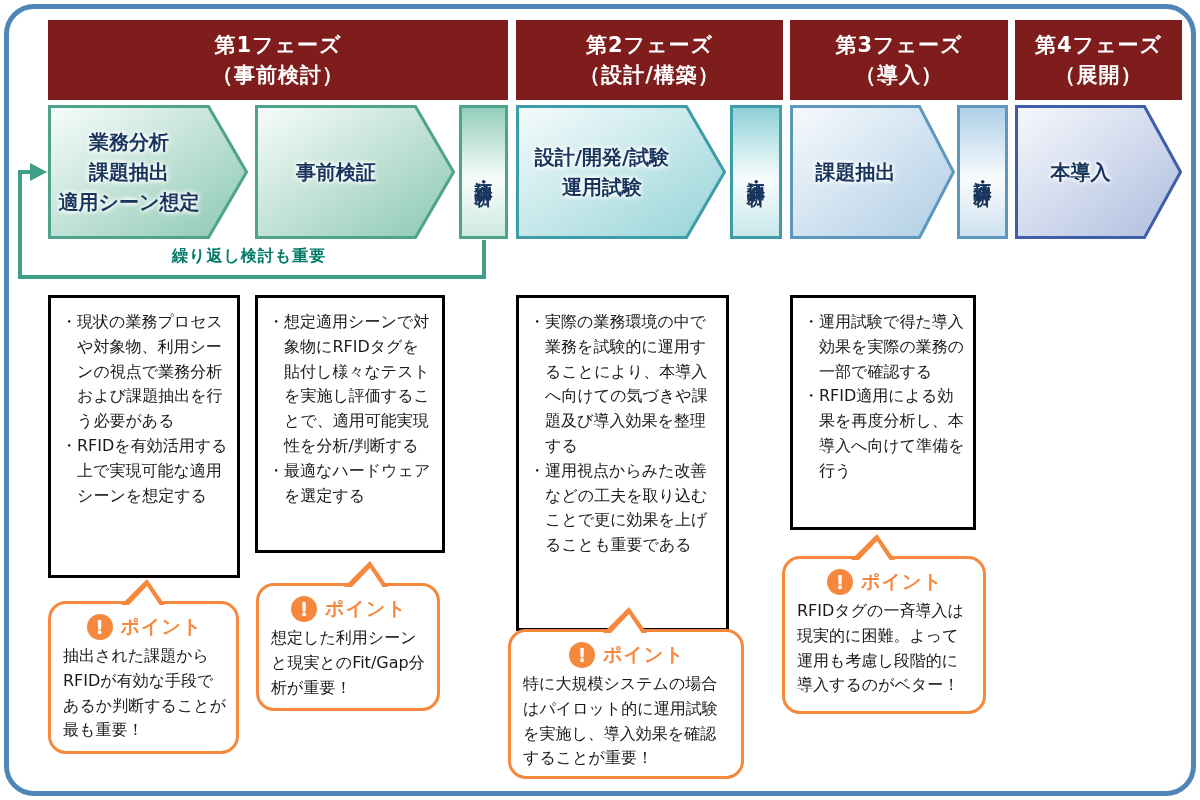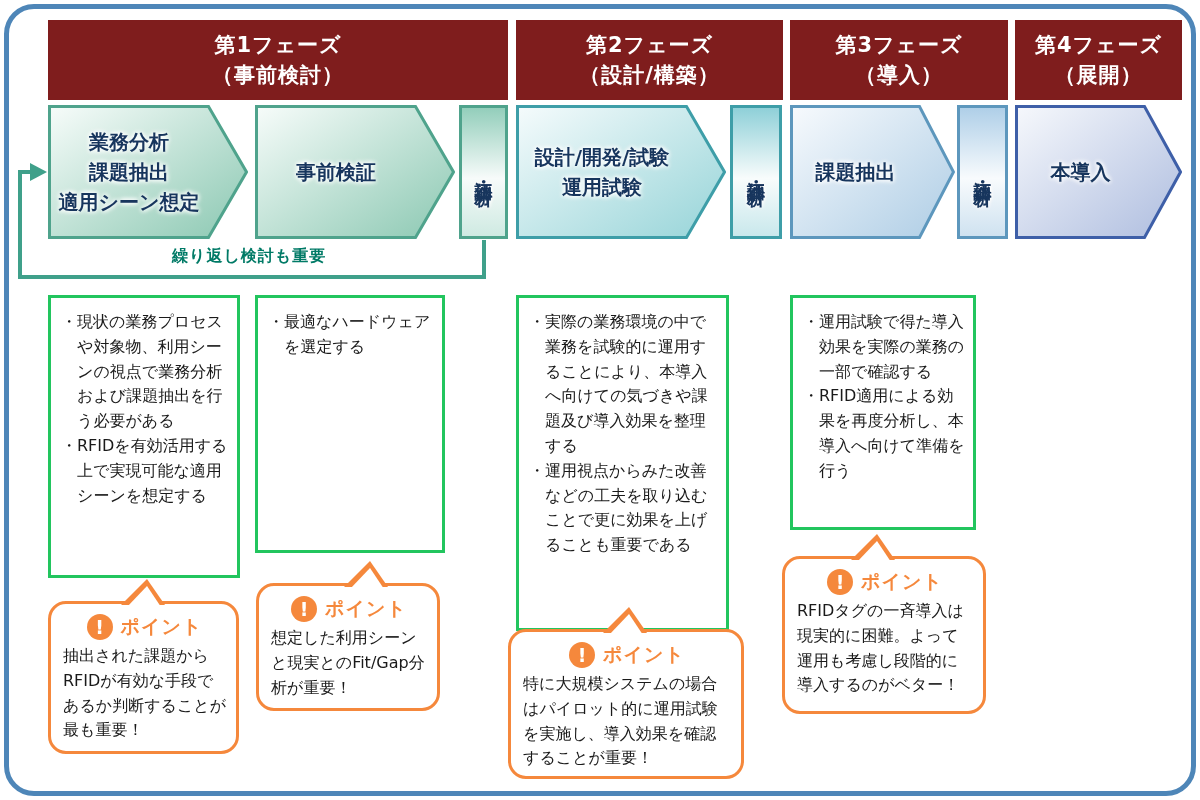--- a/index.html
+++ b/index.html
@@ -32,21 +32,21 @@
              background:linear-gradient(180deg,#8FD0D8 0%,#F8FCFC 55%,#C9E8EC 100%);}
   .eval-blue{left:957px;width:51px;border:3px solid #5D97BD;
              background:linear-gradient(180deg,#AFCFE8 0%,#F8FBFD 55%,#CFE2F0 100%);}
 
   
   .loop-svg{position:absolute;left:0;top:150px;}
   .loop-label{position:absolute;left:172px;top:246px;color:#007A66;font-weight:bold;
               font-size:16px;letter-spacing:1px;}
 
   
-  .note-box{position:absolute;box-sizing:border-box;border:3px solid #22c55e;background:#fff;
+  .note-box{position:absolute;box-sizing:border-box;border:3px solid #000000;background:#fff;
             padding:12px 8px 8px 10px;font-size:16px;line-height:1.55;color:#1a1a1a;}
   .note-box p{margin:0;padding-left:1em;text-indent:-1em;}
   .note-box p.nobullet{padding-left:0;text-indent:0;}
 
   
   .callout{position:absolute;box-sizing:border-box;border:3px solid #F5883C;border-radius:18px;
            background:#fff;padding:8px 10px 8px 12px;}
   .callout-pointer{position:absolute;top:-25px;width:0;height:0;
                    border-left:26px solid transparent;border-right:18px solid transparent;
                    border-bottom:26px solid #F5883C;}
@@ -169,20 +169,21 @@
     <polygon points="30,13 47,22 30,31" fill="#3FA08A"></polygon>
   </svg>
   <div class="loop-label">繰り返し検討も重要</div>
 
   <div class="note-box" style="left:48px;top:295px;width:192px;height:283px;">
     <p>・現状の業務プロセスや対象物、利用シーンの視点で業務分析および課題抽出を行う必要がある</p>
     <p>・RFIDを有効活用する上で実現可能な適用シーンを想定する</p>
   </div>
 
   <div class="note-box" style="left:255px;top:295px;width:190px;height:258px;">
+    <p>・想定適用シーンで対象物にRFIDタグを貼付し様々なテストを実施し評価することで、適用可能実現性を分析/判断する</p>
     <p>・最適なハードウェアを選定する</p>
   </div>
 
   <div class="note-box" style="left:516px;top:295px;width:213px;height:336px;">
     <p>・実際の業務環境の中で業務を試験的に運用することにより、本導入へ向けての気づきや課題及び導入効果を整理する</p>
     <p>・運用視点からみた改善などの工夫を取り込むことで更に効果を上げることも重要である</p>
   </div>
 
   <div class="note-box" style="left:790px;top:295px;width:186px;height:235px;">
     <p>・運用試験で得た導入効果を実際の業務の一部で確認する</p>

